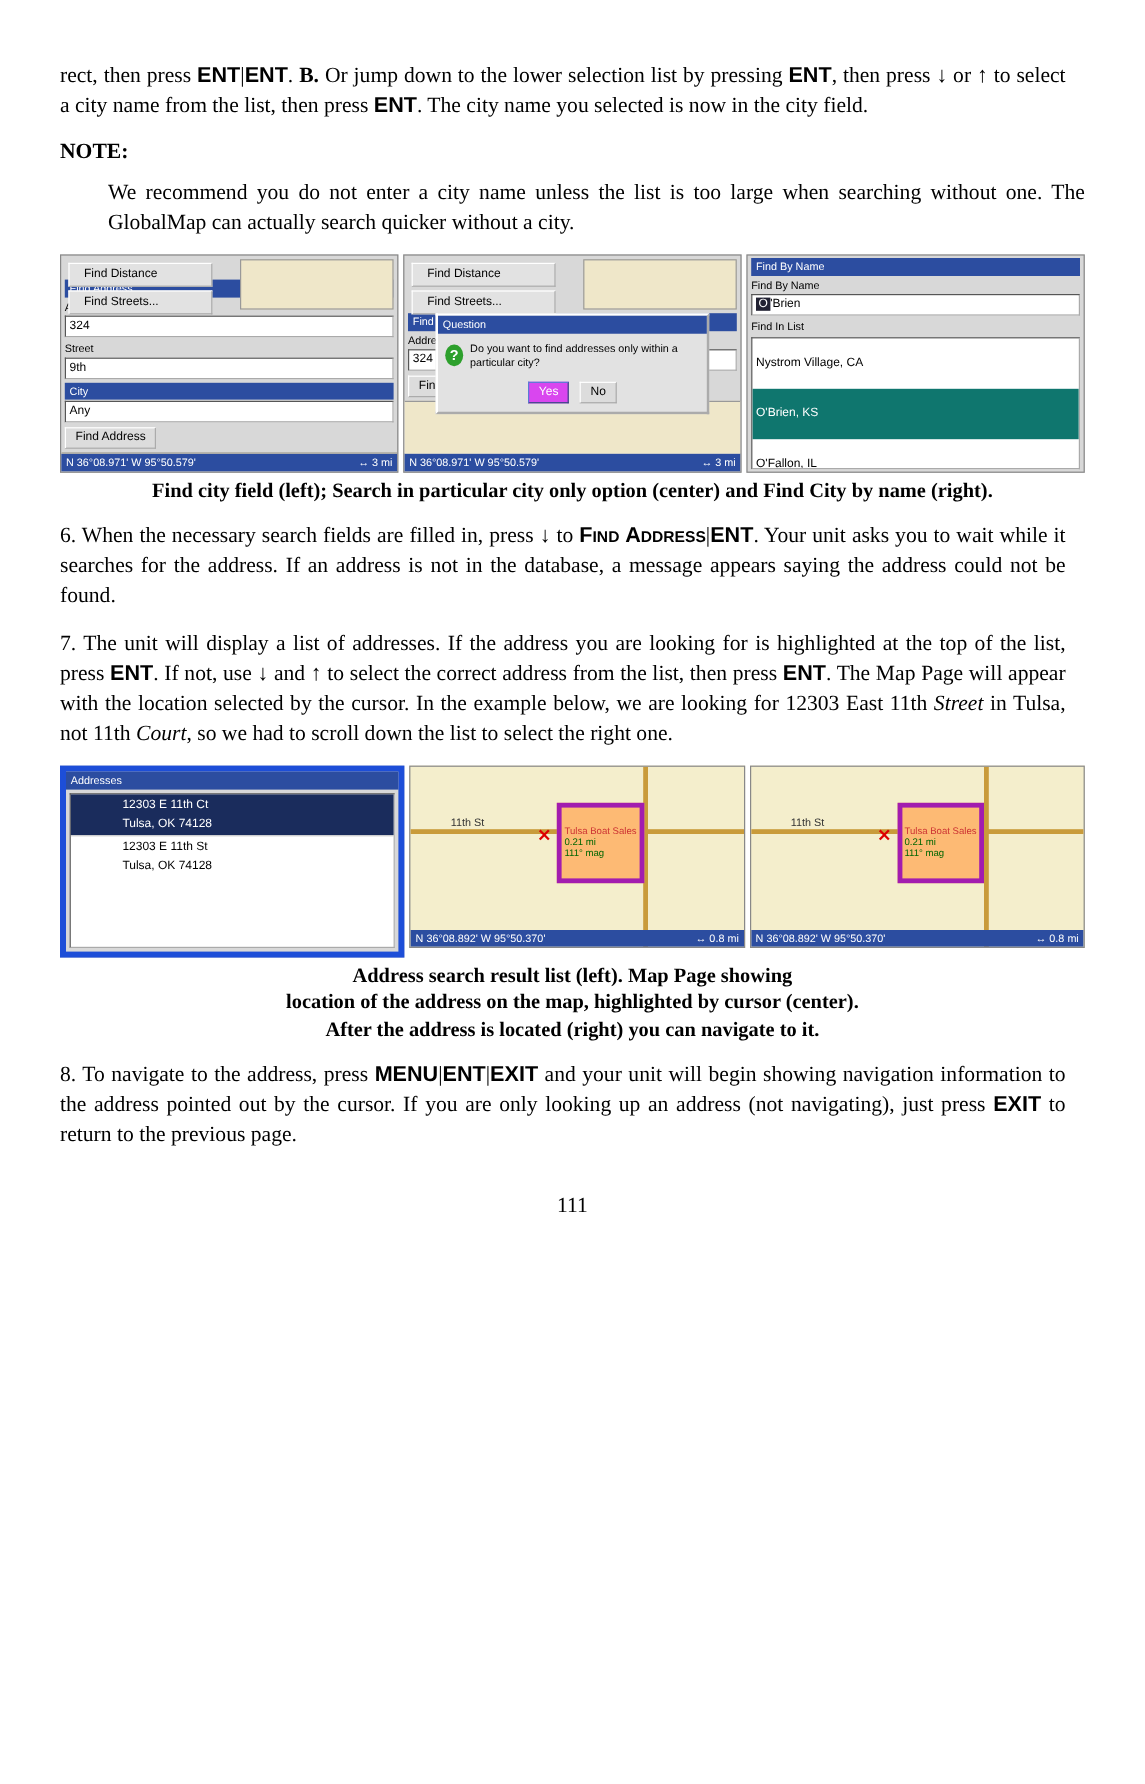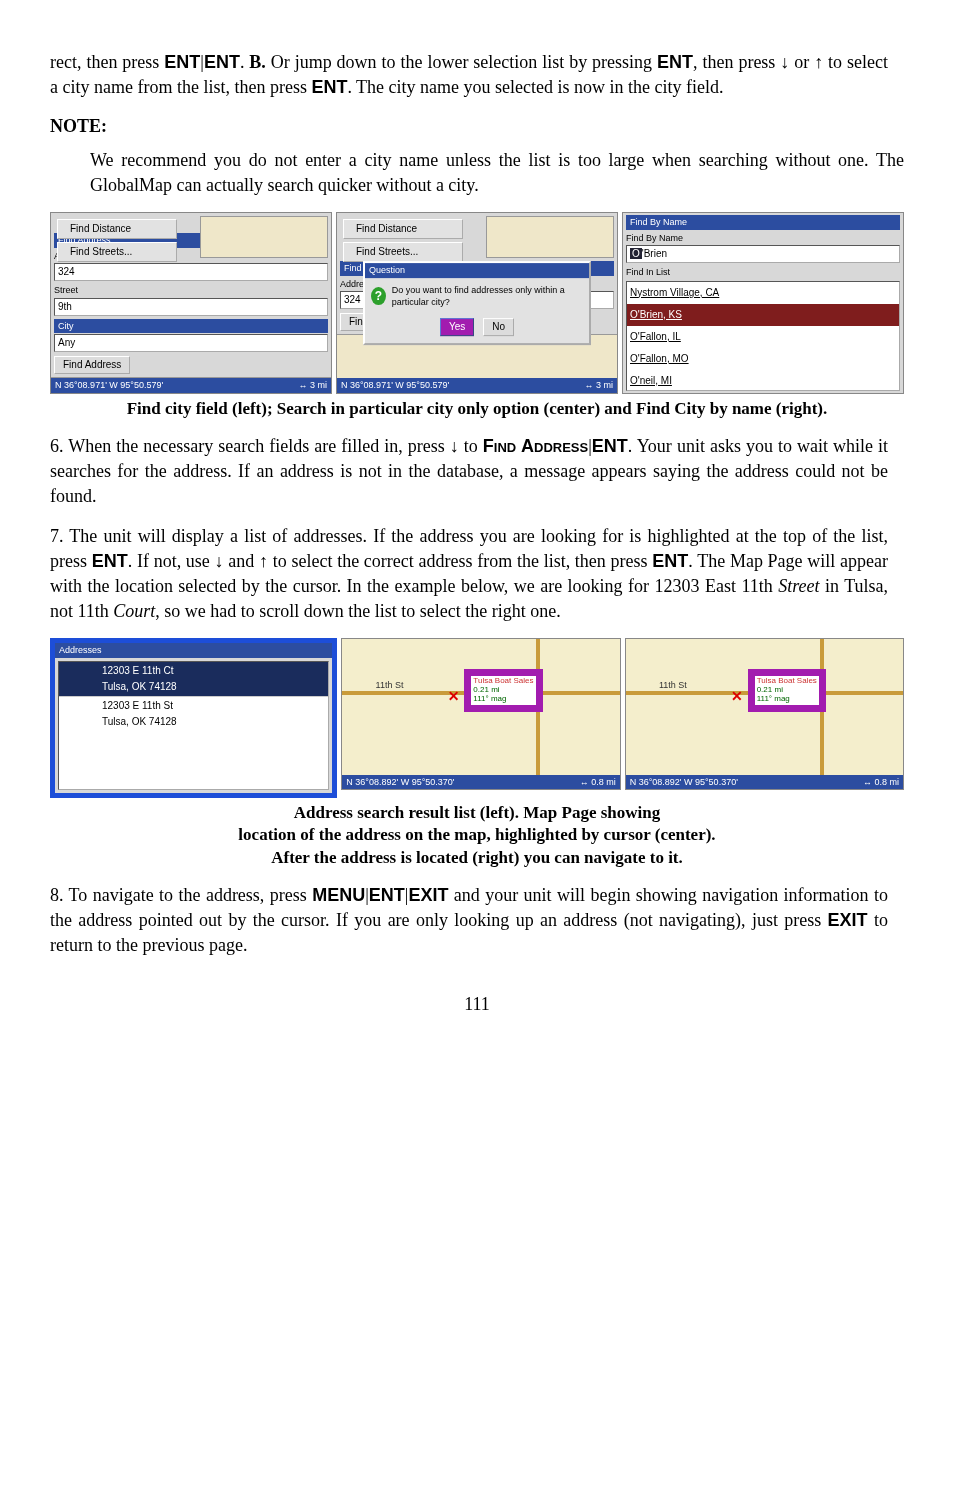--- a/index.html
+++ b/index.html
@@ -111,22 +111,22 @@
 }
 .dialog-btns { text-align: center; padding-bottom: 4px; }
 .listpane {
   background: #fff;
   border: 1px inset #aaa;
   margin: 2px 3px;
   font-size: 10px;
   overflow: hidden;
   flex: 1;
 }
-.listpane div { padding: 4px 3px; white-space: nowrap; text-decoration: underline; }
-.listpane .hl { background: #7f1d1d; color: #fff; }
+.listpane div { padding: 14px 3px; white-space: nowrap; }
+.listpane .hl { background: #0f766e; color: #fff; }
 .img-caption {
   text-align: center;
   font-weight: bold;
   font-size: 17px;
   margin: 4px 0 14px 0;
   line-height: 1.3;
 }
 .smallcaps { font-variant: small-caps; }
 .arrow { font-family: Arial, sans-serif; }
 .page-num { text-align: center; margin-top: 34px; font-size: 18px; }
@@ -142,23 +142,23 @@
 .mapfull .roads::before, .mapfull .roads::after {
   content: "";
   position: absolute;
   background: #c99b3a;
 }
 .mapfull .roads::before { left: 0; right: 0; top: 52px; height: 4px; }
 .mapfull .roads::after  { top: 0; bottom: 0; left: 70%; width: 4px; }
 .mapfull .label-box {
   position: absolute;
   top: 30px; left: 44%;
-  background: #ffffff;
-  border: 7px solid #a21caf;
-  padding: 1px 2px;
+  background: #fdba74;
+  border: 4px solid #a21caf;
+  padding: 16px 2px;
   font-size: 8px;
   line-height: 1.1;
 }
 .mapfull .label-box span { color: #c33; }
 .mapfull .cursor {
   position: absolute;
   top: 48px; left: 38%;
   font-size: 14px; color: #d00; font-weight: bold;
 }
 .mapfull .street-name {
@@ -255,21 +255,21 @@
       <span>N  36°08.971'   W   95°50.579'</span>
       <span>↔   3 mi</span>
     </div>
     <div class="dialog">
       <div class="dialog-head">Question</div>
       <div class="dialog-body">
         <div class="qicon">?</div>
         <div style="font-size:9px;">Do you want to find addresses only within a particular city?</div>
       </div>
       <div class="dialog-btns">
-        <span class="btn-mini" style="background:#a21caf;color:#fff;border:1px outset #5b7bd6;">Yes</span>
+        <span class="btn-mini" style="background:#d946ef;color:#fff;border:1px outset #5b7bd6;">Yes</span>
         <span class="btn-mini">No</span>
       </div>
     </div>
   </div>
 
   <div class="screenshot-box scr">
     <div class="section-head">Find By Name</div>
     <div style="margin:2px 3px 0 3px; font-size:9px;">Find By Name</div>
     <div class="input-line"><span style="background:#223;color:#fff;padding:0 2px;">O</span><span>'Brien</span></div>
     <div style="margin:2px 3px 0 3px; font-size:9px;">Find In List</div>

